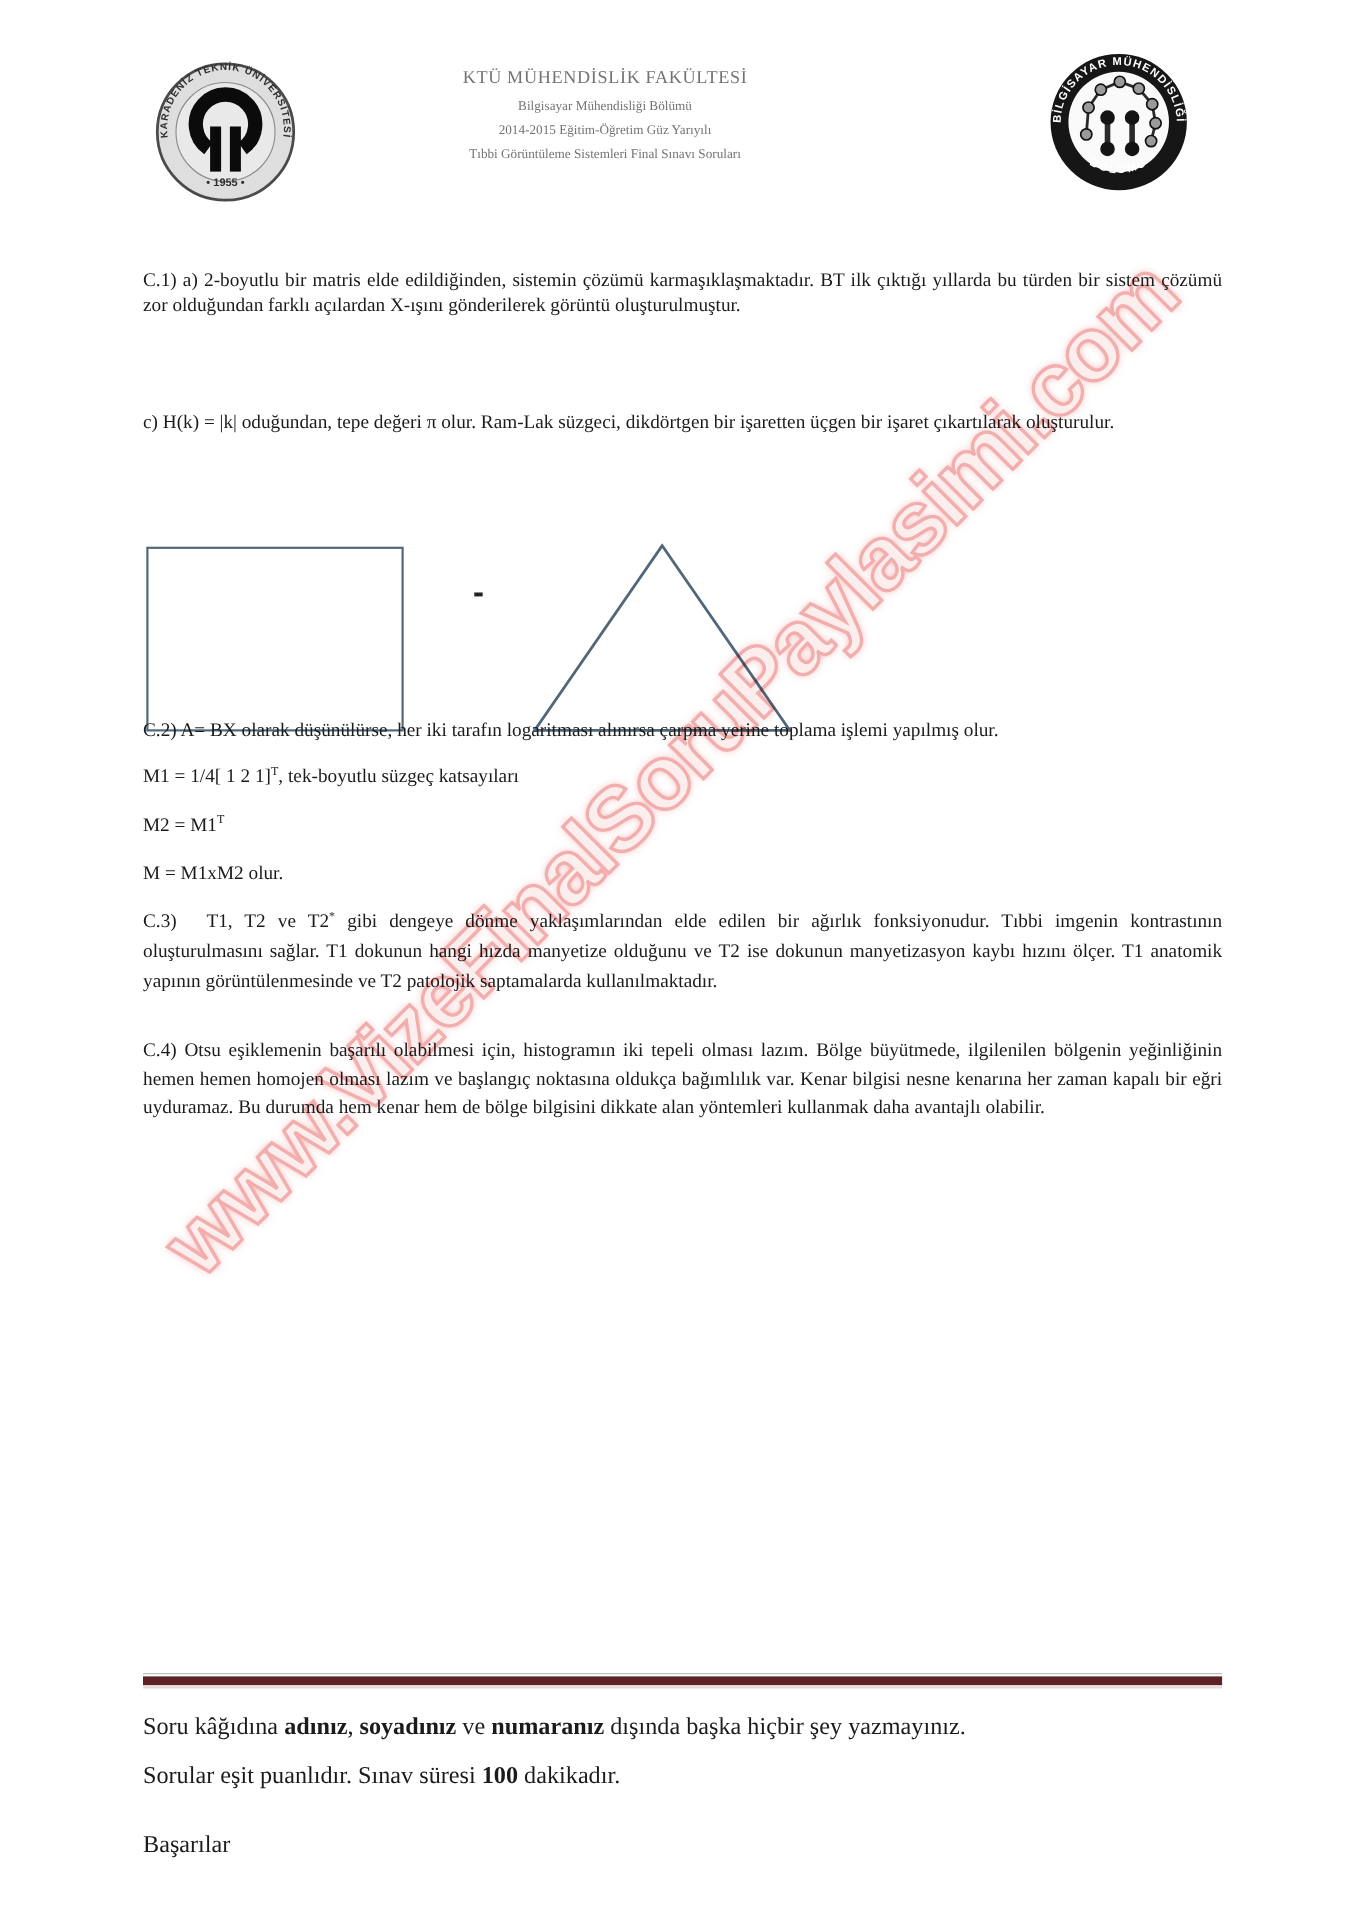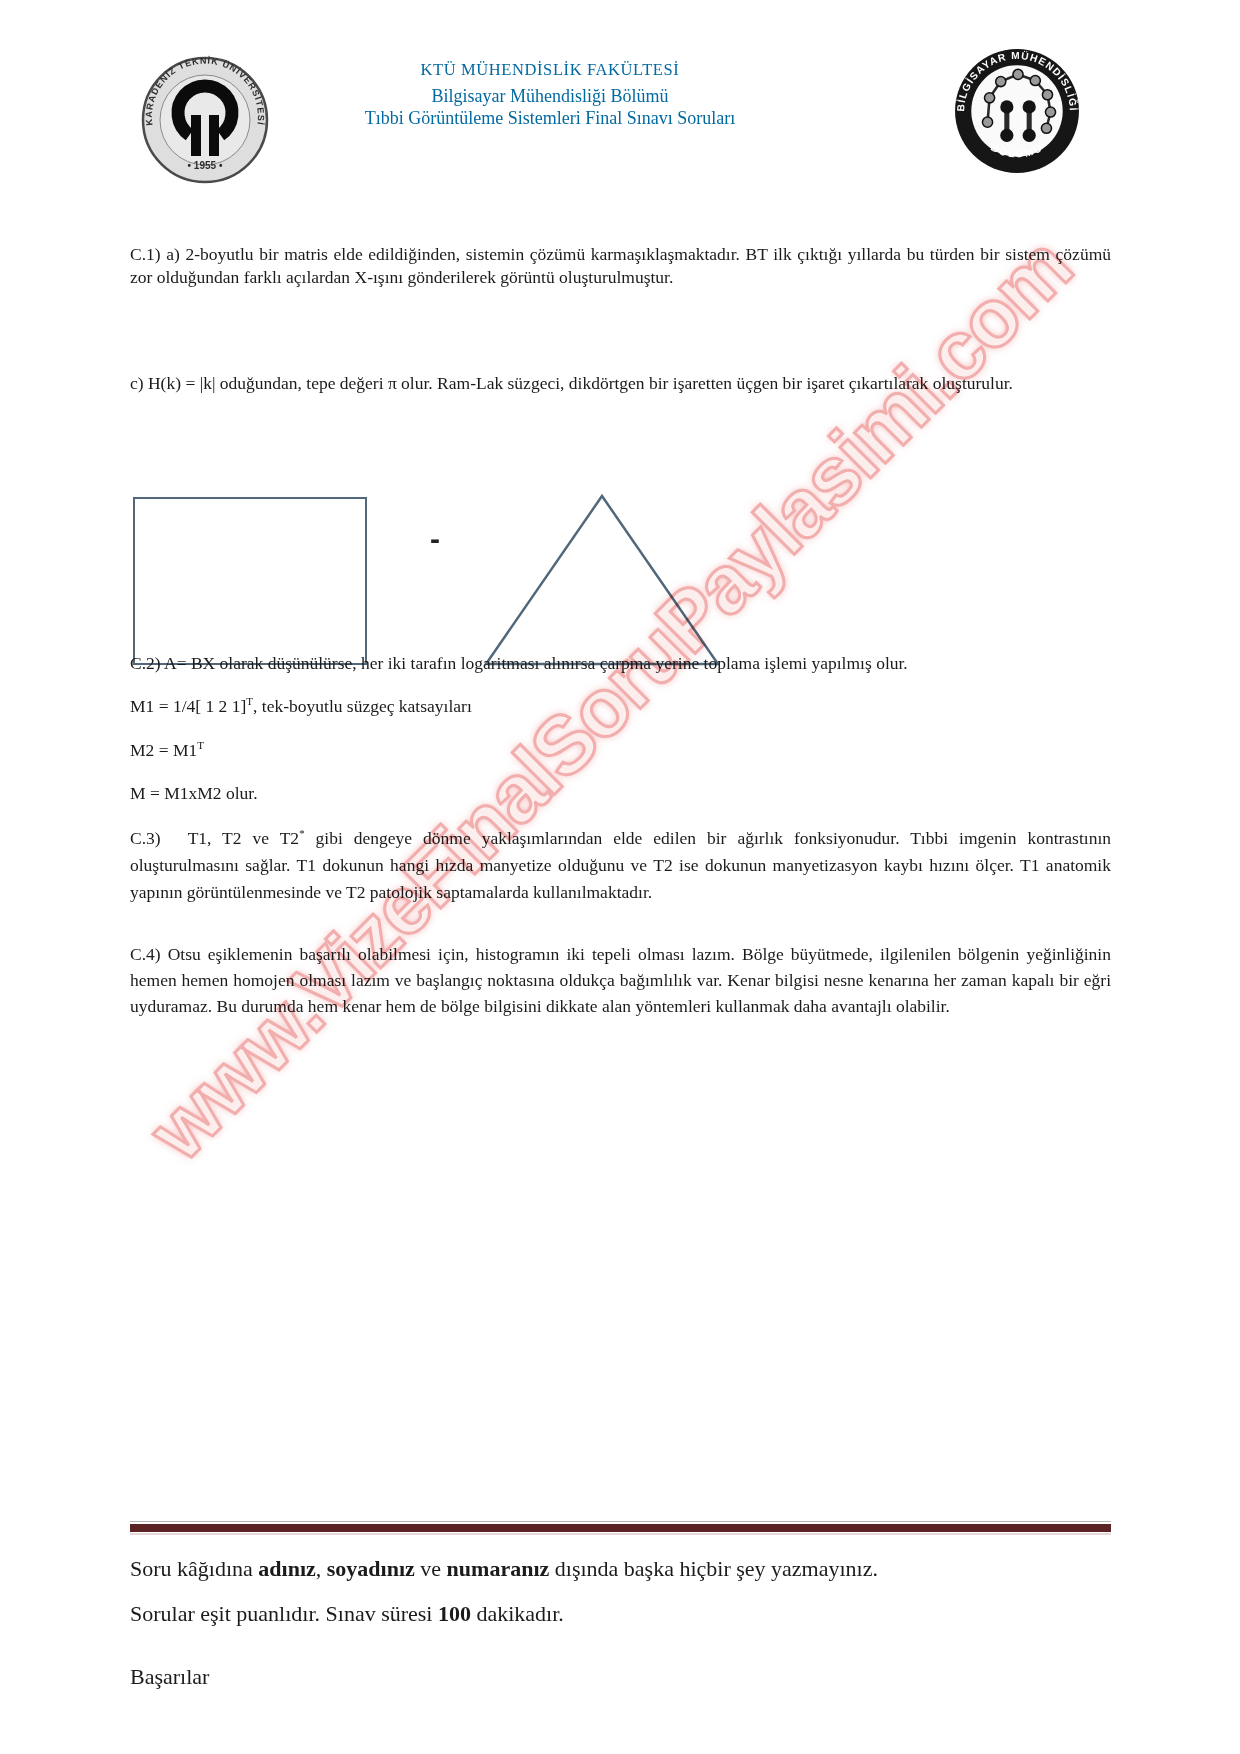--- a/index.html
+++ b/index.html
@@ -2,23 +2,23 @@
 <html><head>
 <meta charset="utf-8">
 <style>
   html,body{margin:0;padding:0;background:#9a9a9a;}
   .page{
     position:relative; width:1240px; height:1754px; margin:0 auto;
     background:#ffffff; overflow:hidden;
     font-family:"Liberation Serif", serif; color:#1b1b1b;
   }
   
-  .hdr-block{position:absolute; left:250px; top:60px; width:600px; text-align:center; color:#0369a1;}
+  .hdr-block{position:absolute; left:250px; top:60px; width:600px; text-align:center; color:#737373;}
   .hdr-l1{font-size:16.5px; letter-spacing:.6px; margin-bottom:5px;}
-  .hdr-ln{font-size:18px; line-height:22px;}
+  .hdr-ln{font-size:12px; line-height:22px;}
   .logo{position:absolute;}
   .logo-left{left:140px; top:55px;}
   .logo-right{left:953px; top:47px;}
   
   .para{
     position:absolute; left:130px; width:981px;
     font-size:17.5px; line-height:23px; text-align:justify;
   }
   .formula{position:absolute; left:130px; font-size:17.5px;}
   sup.t{vertical-align:super; font-size:11px;}
@@ -74,20 +74,21 @@
       <path d="M 49.5 80 A 27 27 0 1 1 80.5 80" fill="none" stroke="#0b0b0b" stroke-width="13"></path>
       <rect x="51" y="60" width="10" height="41" fill="#0b0b0b"></rect>
       <rect x="69" y="60" width="10" height="41" fill="#0b0b0b"></rect>
       <text x="65" y="114" font-size="10" fill="#2e2e2e" text-anchor="middle" class="seal-ring-text">• 1955 •</text>
     </svg>
   </div>
 
   <div class="hdr-block">
     <div class="hdr-l1">KTÜ MÜHENDİSLİK FAKÜLTESİ</div>
     <div class="hdr-ln">Bilgisayar Mühendisliği Bölümü</div>
+    <div class="hdr-ln">2014-2015 Eğitim-Öğretim Güz Yarıyılı</div>
     <div class="hdr-ln">Tıbbi Görüntüleme Sistemleri Final Sınavı Soruları</div>
   </div>
 
   <div class="logo logo-right">
     <svg width="128" height="128" viewBox="0 0 126 126" aria-hidden="true">
       <defs>
         <path id="rringtop" d="M 12 74 A 52 52 0 1 1 114 74"></path>
         <path id="rringbot" d="M 20 82 A 48 48 0 0 0 106 82"></path>
       </defs>
       <circle cx="63" cy="63" r="61" fill="#161616"></circle>

